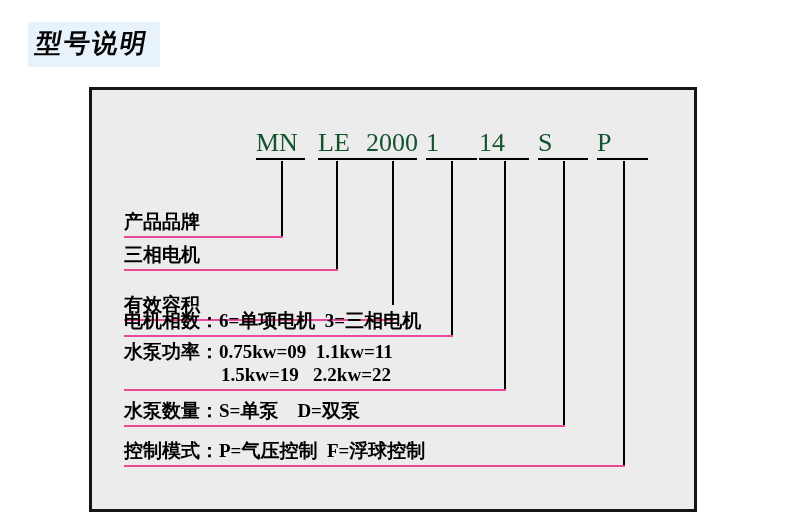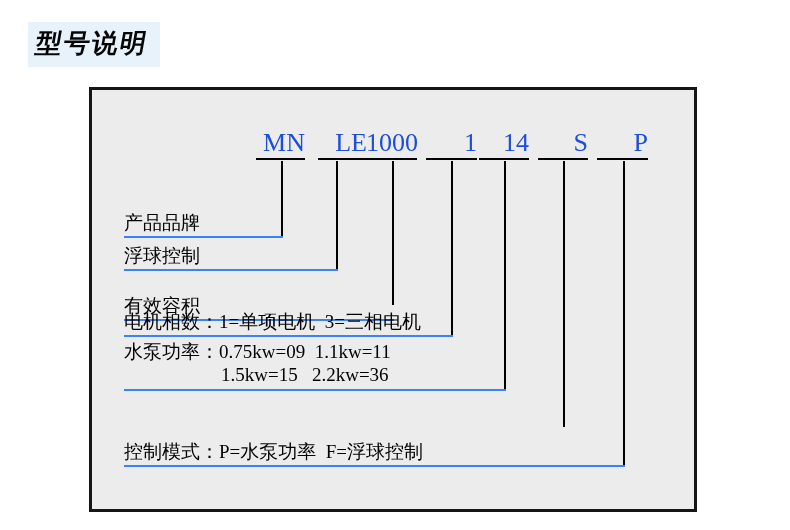--- a/index.html
+++ b/index.html
@@ -19,76 +19,79 @@
     transform:skewX(-10deg);
   }
   
   .box {
     position:absolute; left:89px; top:87px; width:608px; height:425px;
     box-sizing:border-box; border:3px solid #151515; background:#ececec;
   }
   
   .seg {
     position:absolute; top:127px; height:33px; box-sizing:border-box;
-    line-height:32px; text-align:right; font-size:26px; color:#1d4ed8;
+    line-height:32px; text-align:left; font-size:26px; color:#14532d;
     border-bottom:2px solid #000;
   }
   
   .vline { position:absolute; top:161px; width:2px; background:#000; }
   
   .row {
     position:absolute; left:124px; box-sizing:border-box;
-    border-bottom:2px solid #3b82f6;
-    display:flex; flex-direction:column; 
-    padding-bottom:3px; font-weight:normal; font-size:19px; color:#000;
+    border-bottom:2px solid #ec4899;
+    display:flex; flex-direction:column; justify-content:flex-end;
+    padding-bottom:3px; font-weight:bold; font-size:19px; color:#000;
     white-space:pre;
   }
   .row span { line-height:23px; display:block; }
   .row .l2 { padding-left:97px; }
 </style>
 </head>
 <body>
 
 <div class="page">
 
   <div class="title">
     <span class="title-text">型号说明</span>
   </div>
 
   <div class="box"></div>
 
   <div class="seg" style="left:256px;width:49px">MN</div>
   <div class="seg" style="left:318px;width:49px">LE</div>
-  <div class="seg" style="left:366px;width:51px">1000</div>
+  <div class="seg" style="left:366px;width:51px">2000</div>
   <div class="seg" style="left:426px;width:51px">1</div>
   <div class="seg" style="left:479px;width:50px">14</div>
   <div class="seg" style="left:538px;width:50px">S</div>
   <div class="seg" style="left:597px;width:51px">P</div>
 
   <div class="vline" style="left:281px;height:77px"></div>
   <div class="vline" style="left:336px;height:110px"></div>
   <div class="vline" style="left:392px;height:144px"></div>
   <div class="vline" style="left:451px;height:176px"></div>
   <div class="vline" style="left:504px;height:230px"></div>
   <div class="vline" style="left:563px;height:266px"></div>
   <div class="vline" style="left:623px;height:306px"></div>
 
   <div class="row" style="top:211px;height:27px;width:159px">
     <span>产品品牌</span>
   </div>
   <div class="row" style="top:244px;height:27px;width:214px">
-    <span>浮球控制</span>
+    <span>三相电机</span>
   </div>
   <div class="row" style="top:294px;height:27px;width:270px">
     <span>有效容积</span>
   </div>
   <div class="row" style="top:310px;height:27px;width:329px">
-    <span>电机相数：1=单项电机  3=三相电机</span>
+    <span>电机相数：6=单项电机  3=三相电机</span>
   </div>
   <div class="row" style="top:340px;height:51px;width:382px">
     <span>水泵功率：0.75kw=09  1.1kw=11</span>
-    <span class="l2">1.5kw=15   2.2kw=36</span>
+    <span class="l2">1.5kw=19   2.2kw=22</span>
+  </div>
+  <div class="row" style="top:400px;height:27px;width:441px">
+    <span>水泵数量：S=单泵　D=双泵</span>
   </div>
   <div class="row" style="top:440px;height:27px;width:501px">
-    <span>控制模式：P=水泵功率  F=浮球控制</span>
+    <span>控制模式：P=气压控制  F=浮球控制</span>
   </div>
 
 </div>
 
 </body></html>

